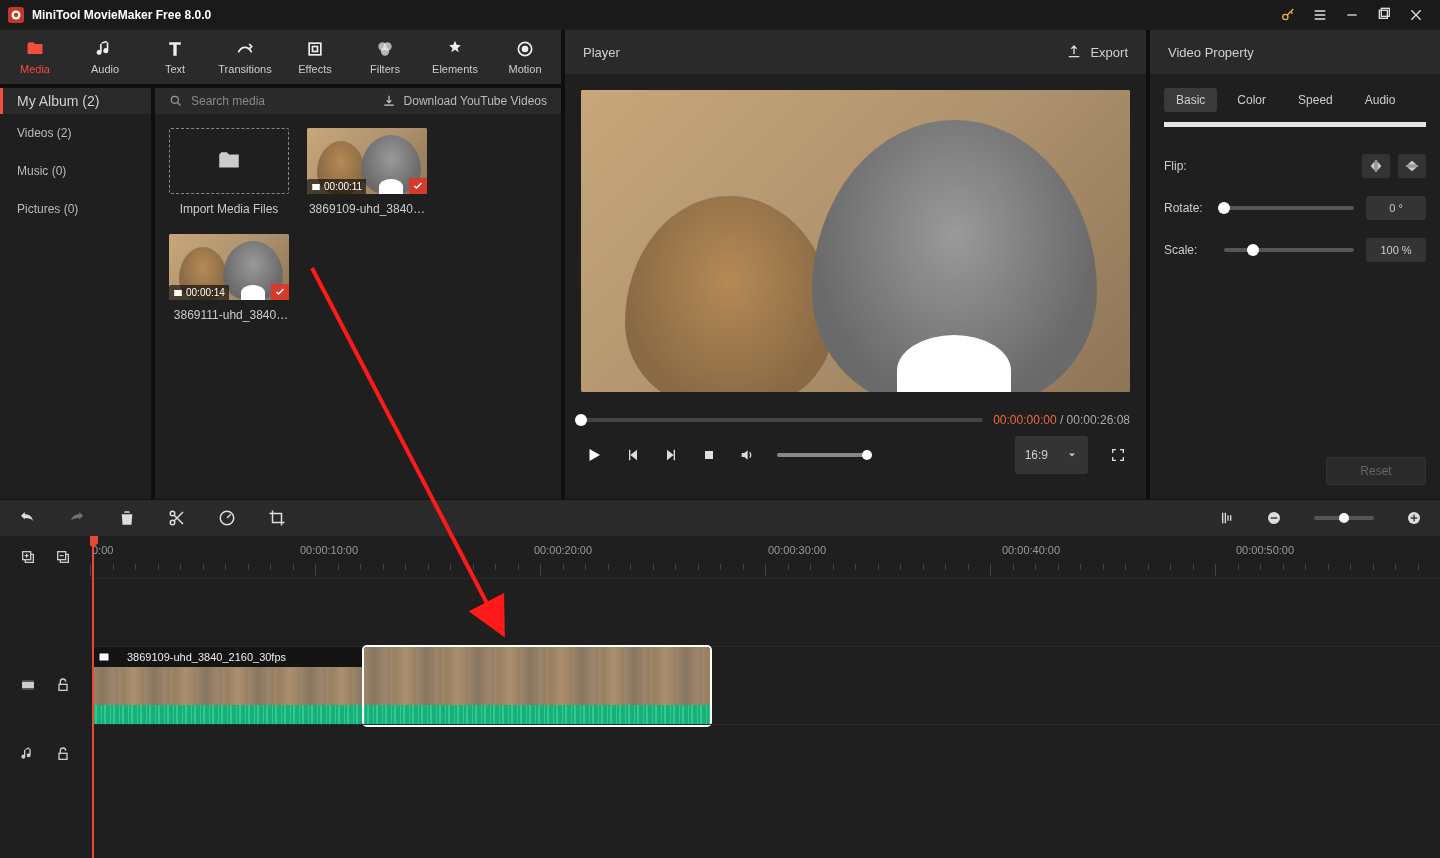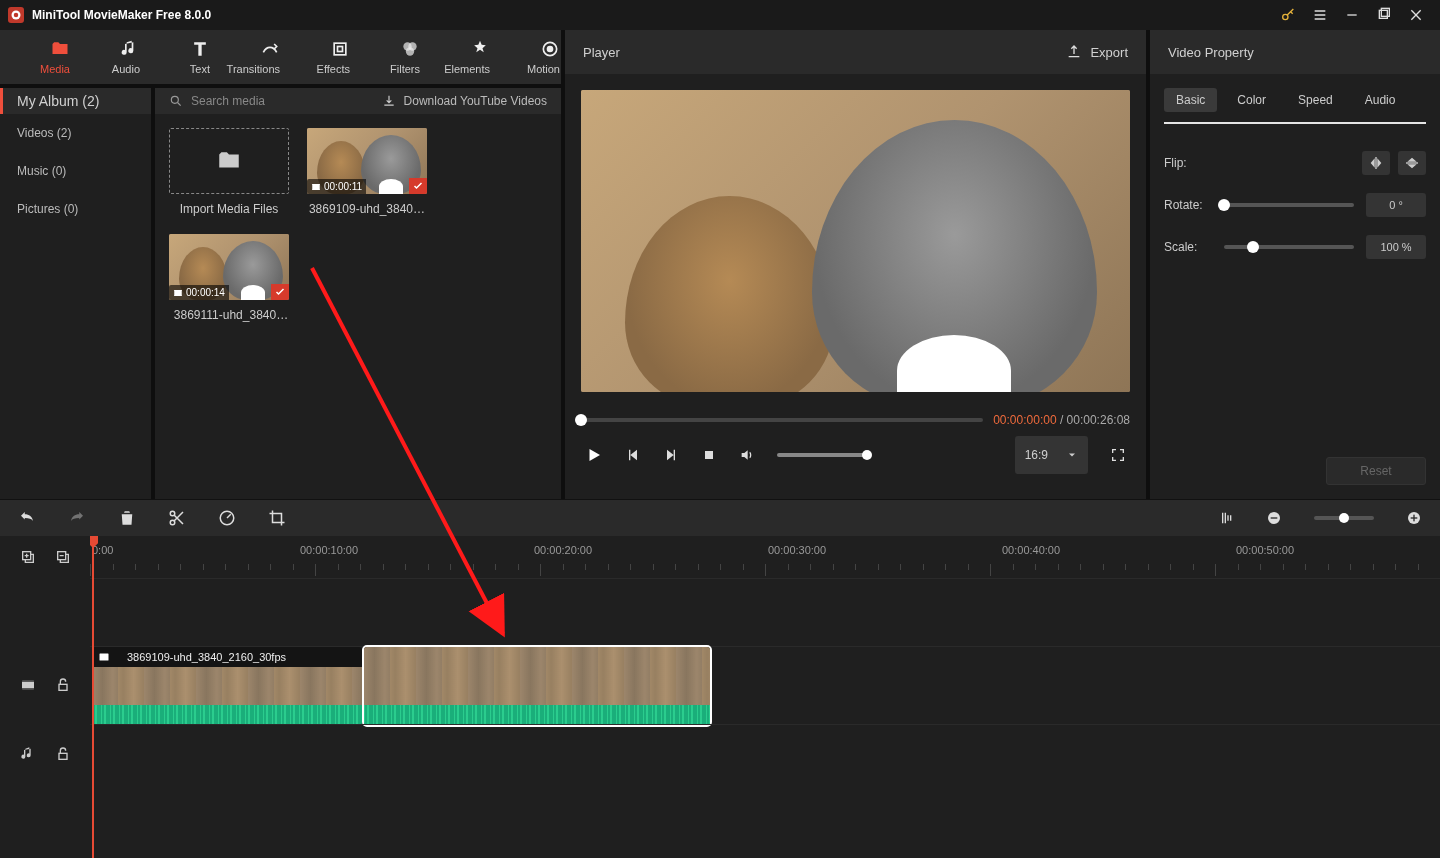--- a/index.html
+++ b/index.html
@@ -9,21 +9,21 @@
   
   .titlebar { height:30px; background:#1a1a1a; display:flex; align-items:center; padding:0 8px; }
   .titlebar .logo { width:16px; height:16px; background:#c0392b; border-radius:3px; margin-right:8px; display:flex; align-items:center; justify-content:center; }
   .titlebar .title { font-size:12px; font-weight:600; color:#fff; flex:1; }
   .titlebar .ctrl { width:32px; height:30px; display:flex; align-items:center; justify-content:center; cursor:pointer; }
 
   
   .top-area { height:470px; display:flex; border-bottom:1px solid #111; }
   .left-col { width:565px; display:flex; flex-direction:column; border-right:4px solid #0e0e0e; }
   .tabstrip { height:58px; background:#2a2a2a; display:flex; border-bottom:4px solid #0e0e0e; }
-  .tab { flex:1; max-width:70px; display:flex; flex-direction:column; align-items:flex-end; justify-content:center; font-size:11px; color:#ccc; cursor:pointer; gap:4px; }
+  .tab { flex:1; max-width:70px; display:flex; flex-direction:column; align-items:center; justify-content:center; font-size:11px; color:#ccc; cursor:pointer; gap:4px; }
   .tab.active { color:#ef4f3c; }
   .tab .ic { height:20px; display:flex; align-items:center; justify-content:center; }
 
   .lib-area { flex:1; display:flex; background:#1f1f1f; }
   .side-list { width:155px; border-right:4px solid #0e0e0e; }
   .side-list .hdr { height:26px; background:#2a2a2a; display:flex; align-items:center; padding:0 14px; font-size:14px; border-left:3px solid #ef4f3c; }
   .side-list .item { height:38px; display:flex; align-items:center; padding:0 17px; font-size:12px; color:#bbb; cursor:pointer; }
 
   .lib-main { flex:1; display:flex; flex-direction:column; }
   .lib-top { height:26px; background:#2a2a2a; display:flex; align-items:center; padding:0 14px; gap:8px; font-size:12px; color:#bbb; }
@@ -59,21 +59,21 @@
   .pc-row .spacer { flex:1; }
   .pc-row .btn { cursor:pointer; display:flex; align-items:center; }
   .vol-track { width:90px; height:4px; background:#888; border-radius:2px; position:relative; }
   .vol-thumb { position:absolute; right:0; top:50%; transform:translate(50%,-50%); width:10px; height:10px; background:#fff; border-radius:50%; }
   .aspect-sel { background:#343434; border-radius:3px; padding:12px 10px; display:flex; align-items:center; gap:18px; font-size:12px; cursor:pointer; }
 
   
   .prop-col { width:290px; display:flex; flex-direction:column; }
   .prop-hdr { height:44px; background:#2a2a2a; display:flex; align-items:center; padding:0 18px; font-size:13px; }
   .prop-body { flex:1; background:#1f1f1f; padding:14px; display:flex; flex-direction:column; }
-  .prop-tabs { display:flex; gap:8px; border-bottom:2px solid #e5e5e5; padding-bottom:10px; margin-bottom:18px; }
+  .prop-tabs { display:flex; gap:8px; border-bottom:5px solid #e5e5e5; padding-bottom:10px; margin-bottom:18px; }
   .ptab { padding:5px 12px; font-size:12px; color:#ccc; border-radius:3px; cursor:pointer; }
   .ptab.active { background:#3a3a3a; }
   .prow { display:flex; align-items:center; font-size:12px; color:#ccc; height:42px; }
   .prow .lab { width:60px; }
   .iconbtn { width:28px; height:24px; background:#343434; border-radius:3px; display:flex; align-items:center; justify-content:center; margin-right:8px; cursor:pointer; }
   .slider { flex:1; height:4px; background:#555; border-radius:2px; position:relative; margin-right:12px; }
   .slider .sthumb { position:absolute; top:50%; transform:translate(-50%,-50%); width:12px; height:12px; background:#fff; border-radius:50%; }
   .valbox { width:60px; height:24px; background:#343434; border-radius:3px; display:flex; align-items:center; justify-content:center; font-size:11px; }
   .reset-btn { margin-top:auto; height:28px; background:#2a2a2a; border:1px solid #333; color:#666; display:flex; align-items:center; justify-content:center; border-radius:3px; font-size:12px; cursor:pointer; margin-left:auto; width:100px; }
 

